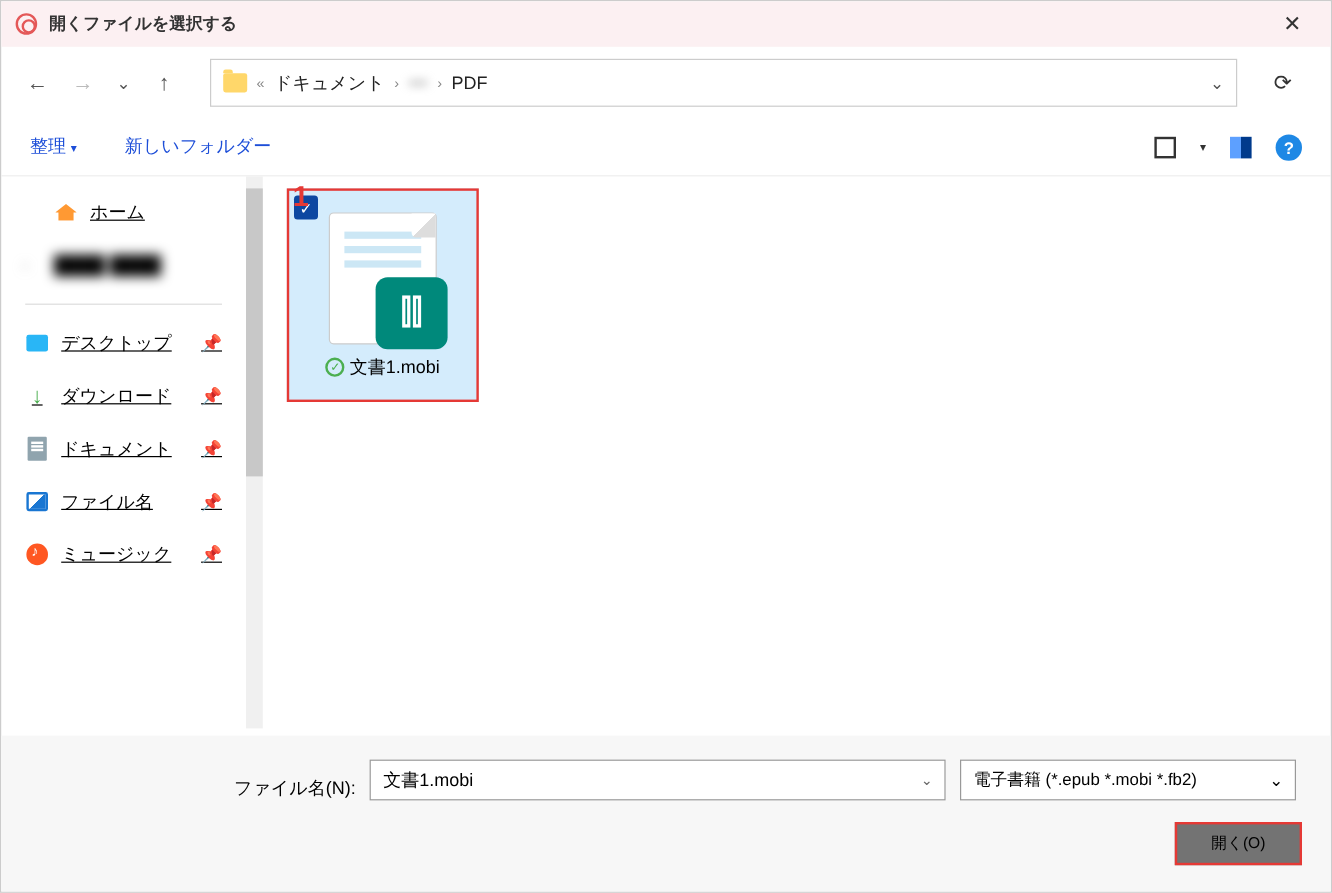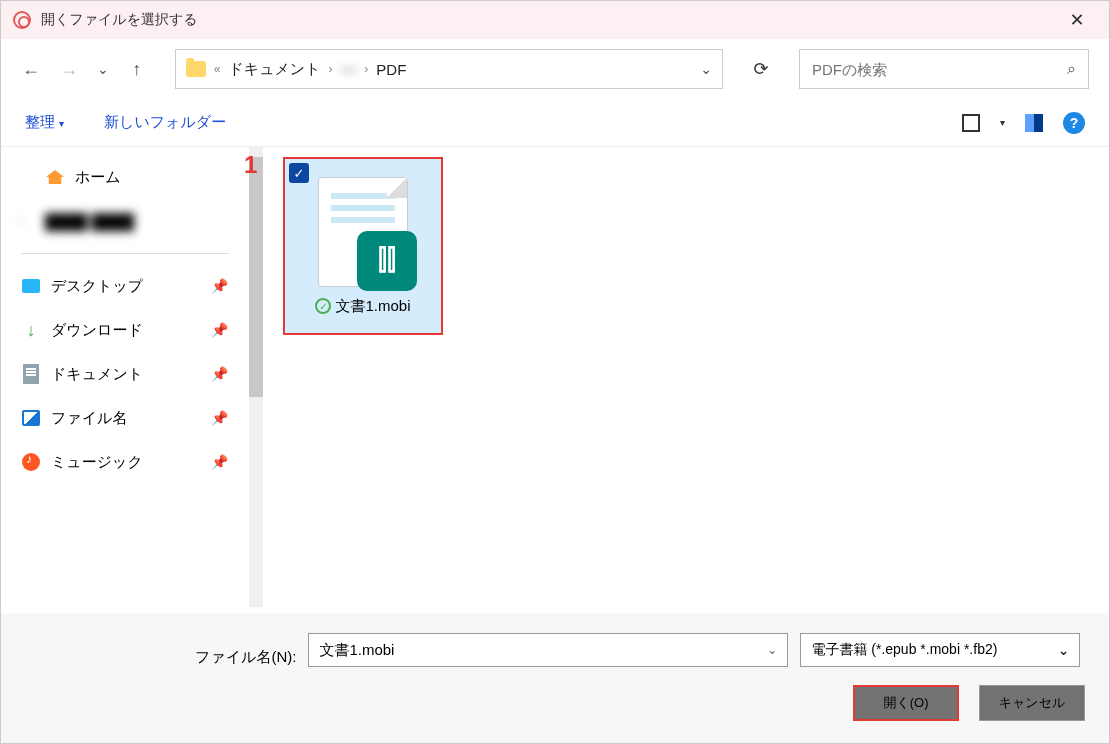--- a/index.html
+++ b/index.html
@@ -1,21 +1,21 @@
 <!DOCTYPE html>
 <html><head>
 <meta charset="utf-8">
 <style>
 * { box-sizing: border-box; margin: 0; padding: 0; font-family: "Yu Gothic UI", "Meiryo", sans-serif; }
 body { width: 1110px; height: 744px; background: #fff; border: 1px solid #ccc; position: relative; overflow: hidden; }
 
 .titlebar { height: 38px; background: #fcf0f2; display: flex; align-items: center; padding: 0 12px; }
 .app-icon { width: 18px; height: 18px; border: 2px solid #e45858; border-radius: 50%; position: relative; margin-right: 10px; }
 .app-icon::after { content: ""; position: absolute; width: 8px; height: 8px; border: 2px solid #e45858; border-radius: 50%; top: 3px; left: 3px; }
-.title-text { font-size: 14px; color: #333; }
+.title-text { font-size: 14px; color: #333; font-weight: bold; }
 .close-btn { margin-left: auto; width: 40px; text-align: center; font-size: 18px; color: #333; cursor: pointer; }
 
 .navbar { height: 60px; display: flex; align-items: center; padding: 0 20px; gap: 18px; }
 .nav-arrow { font-size: 18px; color: #555; cursor: pointer; width: 20px; text-align: center; }
 .nav-arrow.dim { color: #bbb; }
 .chevron { font-size: 14px; color: #555; cursor: pointer; }
 .pathbar { flex: 1; height: 40px; border: 1px solid #ccc; display: flex; align-items: center; padding: 0 10px; gap: 8px; margin-left: 10px; }
 .folder-icon { width: 20px; height: 16px; background: #ffd76a; border-radius: 2px; position: relative; }
 .folder-icon::before { content: ""; position: absolute; top: -3px; left: 0; width: 8px; height: 3px; background: #ffd76a; border-radius: 2px 2px 0 0; }
 .path-sep { color: #888; font-size: 12px; }
@@ -30,21 +30,21 @@
 .toolbar { height: 48px; display: flex; align-items: center; padding: 0 24px; gap: 40px; border-bottom: 1px solid #eee; }
 .tool-link { color: #1d4ed8; font-size: 15px; cursor: pointer; }
 .tool-link .tri { font-size: 10px; margin-left: 4px; }
 .toolbar-right { margin-left: auto; display: flex; align-items: center; gap: 20px; }
 .view-sq { width: 18px; height: 18px; border: 2px solid #333; cursor: pointer; }
 .view-tri { font-size: 10px; color: #333; cursor: pointer; }
 .view-pane { width: 18px; height: 18px; background: linear-gradient(90deg, #5da0ff 50%, #003a8c 50%); cursor: pointer; }
 .help-icon { width: 22px; height: 22px; background: #1e88e5; color: #fff; border-radius: 50%; display: flex; align-items: center; justify-content: center; font-size: 14px; font-weight: bold; cursor: pointer; }
 
 .body-area { display: flex; height: 460px; }
-.sidebar { width: 248px; padding: 8px 0; overflow: hidden; }
+.sidebar { width: 204px; padding: 8px 0; overflow: hidden; text-decoration: underline; }
 .side-item { height: 44px; display: flex; align-items: center; padding: 0 20px 0 44px; font-size: 15px; cursor: pointer; gap: 10px; position: relative; }
 .side-item .ic { width: 20px; height: 20px; display: flex; align-items: center; justify-content: center; }
 .side-item.quick { padding-left: 20px; }
 .side-item.quick .pin { margin-left: auto; color: #888; font-size: 14px; }
 .side-expand { position: absolute; left: 18px; color: #888; font-size: 12px; }
 .side-item.blur-item { filter: blur(5px); }
 .side-divider { height: 1px; background: #ddd; margin: 10px 20px; }
 
 .ic-home { width: 18px; height: 14px; background: #ff9933; clip-path: polygon(50% 0, 100% 50%, 85% 50%, 85% 100%, 15% 100%, 15% 50%, 0 50%); }
 .ic-gallery { width: 18px; height: 16px; border: 2px solid #1976d2; border-radius: 2px; position: relative; background: linear-gradient(135deg, transparent 50%, #1976d2 50%); }
@@ -101,24 +101,20 @@
     <div class="folder-icon"></div>
     <span class="path-sep">«</span>
     <span class="path-seg">ドキュメント</span>
     <span class="path-sep">›</span>
     <span class="path-seg blur">•••</span>
     <span class="path-sep">›</span>
     <span class="path-seg">PDF</span>
     <span class="path-chevron">⌄</span>
   </div>
   <div class="refresh">⟳</div>
-  <div class="searchbox">
-    <input placeholder="PDFの検索" style="">
-    <span class="search-icon">⌕</span>
-  </div>
 </div>
 
 <div class="toolbar">
   <span class="tool-link"><span>整理</span><span class="tri">▾</span></span>
   <span class="tool-link">新しいフォルダー</span>
   <div class="toolbar-right">
     <div class="view-sq"></div>
     <span class="view-tri">▾</span>
     <div class="view-pane"></div>
     <div class="help-icon">?</div>
@@ -201,15 +197,14 @@
       <span>文書1.mobi</span>
       <span class="chev">⌄</span>
     </div>
     <div class="filetype">
       <span>電子書籍 (*.epub *.mobi *.fb2)</span>
       <span class="chev">⌄</span>
     </div>
   </div>
   <div class="btn-row">
     <div class="btn primary">開く(O)</div>
-    <div class="btn">キャンセル</div>
   </div>
 </div>
 
 </body></html>

